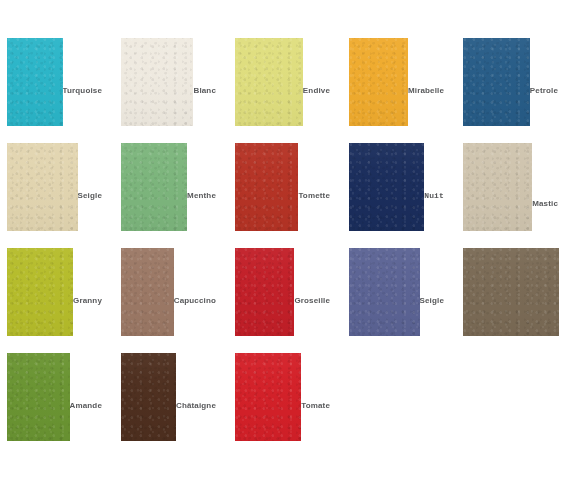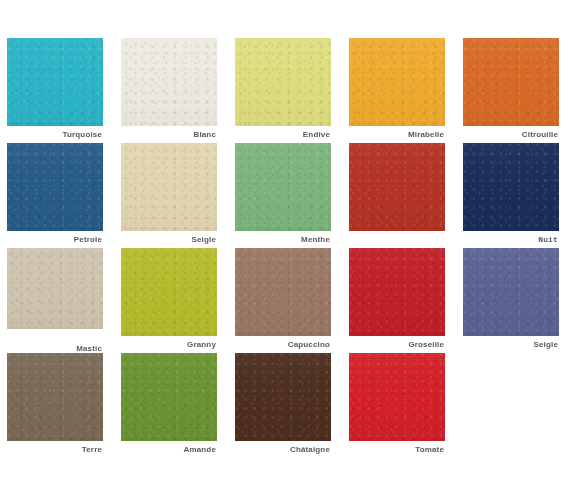--- a/index.html
+++ b/index.html
@@ -31,21 +31,20 @@
     grid-template-rows: repeat(4, 105px);
     column-gap: 18px;
     row-gap: 0px;
     justify-content: start;
   }
 
   .swatch-cell {
     width: 96px;
     height: 105px;
     display: flex;
-    flex-direction: column;
     align-items: stretch;
     box-sizing: border-box;
   }
 
   .swatch-chip {
     position: relative;
     width: 96px;
     height: 88px;
     box-sizing: border-box;
     overflow: hidden;
@@ -116,43 +115,40 @@
     <div class="swatch-cell">
       <div class="swatch-chip" style="background-color: rgb(223, 222, 126);"></div>
       <div class="swatch-label" style="color: rgb(88, 89, 91);">Endive</div>
     </div>
 
     <div class="swatch-cell">
       <div class="swatch-chip" style="background-color: rgb(239, 171, 46);"></div>
       <div class="swatch-label" style="color: rgb(88, 89, 91);">Mirabelle</div>
     </div>
 
-    <div class="swatch-cell">
-      <div class="swatch-chip" style="background-color: rgb(217, 106, 38);"></div>
-      <div class="swatch-label" style="color: rgb(88, 89, 91);">Citrouille</div>
-    </div>
 
     <div class="swatch-cell">
       <div class="swatch-chip" style="background-color: rgb(39, 92, 135);"></div>
       <div class="swatch-label" style="color: rgb(88, 89, 91);">Petrole</div>
     </div>
 
     <div class="swatch-cell">
       <div class="swatch-chip" style="background-color: rgb(226, 213, 176);"></div>
       <div class="swatch-label" style="color: rgb(88, 89, 91);">Seigle</div>
     </div>
 
     <div class="swatch-cell">
       <div class="swatch-chip" style="background-color: rgb(124, 181, 124);"></div>
       <div class="swatch-label" style="color: rgb(88, 89, 91);">Menthe</div>
     </div>
 
 
     <div class="swatch-cell">
       <div class="swatch-chip" style="background-color: rgb(181, 51, 37);"></div>
+      <div class="swatch-label" style="color: rgb(88, 89, 91);">Tomette</div>
     </div>
 
     <div class="swatch-cell">
       <div class="swatch-chip" style="background-color: rgb(26, 45, 92);"></div>
       <div class="swatch-label" style="color: rgb(88, 89, 91); font-family: Liberation Mono, monospace;">Nuit</div>
     </div>
 
     <div class="swatch-cell">
       <div class="swatch-chip" style="background-color: rgb(207, 196, 174);"></div>
       <div class="swatch-label" style="color: rgb(88, 89, 91); margin-top: 16px;">Mastic</div>
@@ -173,21 +169,20 @@
       <div class="swatch-label" style="color: rgb(88, 89, 91);">Groseille</div>
     </div>
 
     <div class="swatch-cell">
       <div class="swatch-chip" style="background-color: rgb(91, 99, 148);"></div>
       <div class="swatch-label" style="color: rgb(88, 89, 91);">Seigle</div>
     </div>
 
     <div class="swatch-cell">
       <div class="swatch-chip" style="background-color: rgb(122, 106, 85);"></div>
-      <div class="swatch-label" style="color: rgb(88, 89, 91);">Terre</div>
     </div>
 
     <div class="swatch-cell">
       <div class="swatch-chip" style="background-color: rgb(106, 148, 50);"></div>
       <div class="swatch-label" style="color: rgb(88, 89, 91);">Amande</div>
     </div>
 
     <div class="swatch-cell">
       <div class="swatch-chip" style="background-color: rgb(78, 47, 31);"></div>
       <div class="swatch-label" style="color: rgb(88, 89, 91);">Châtaigne</div>

